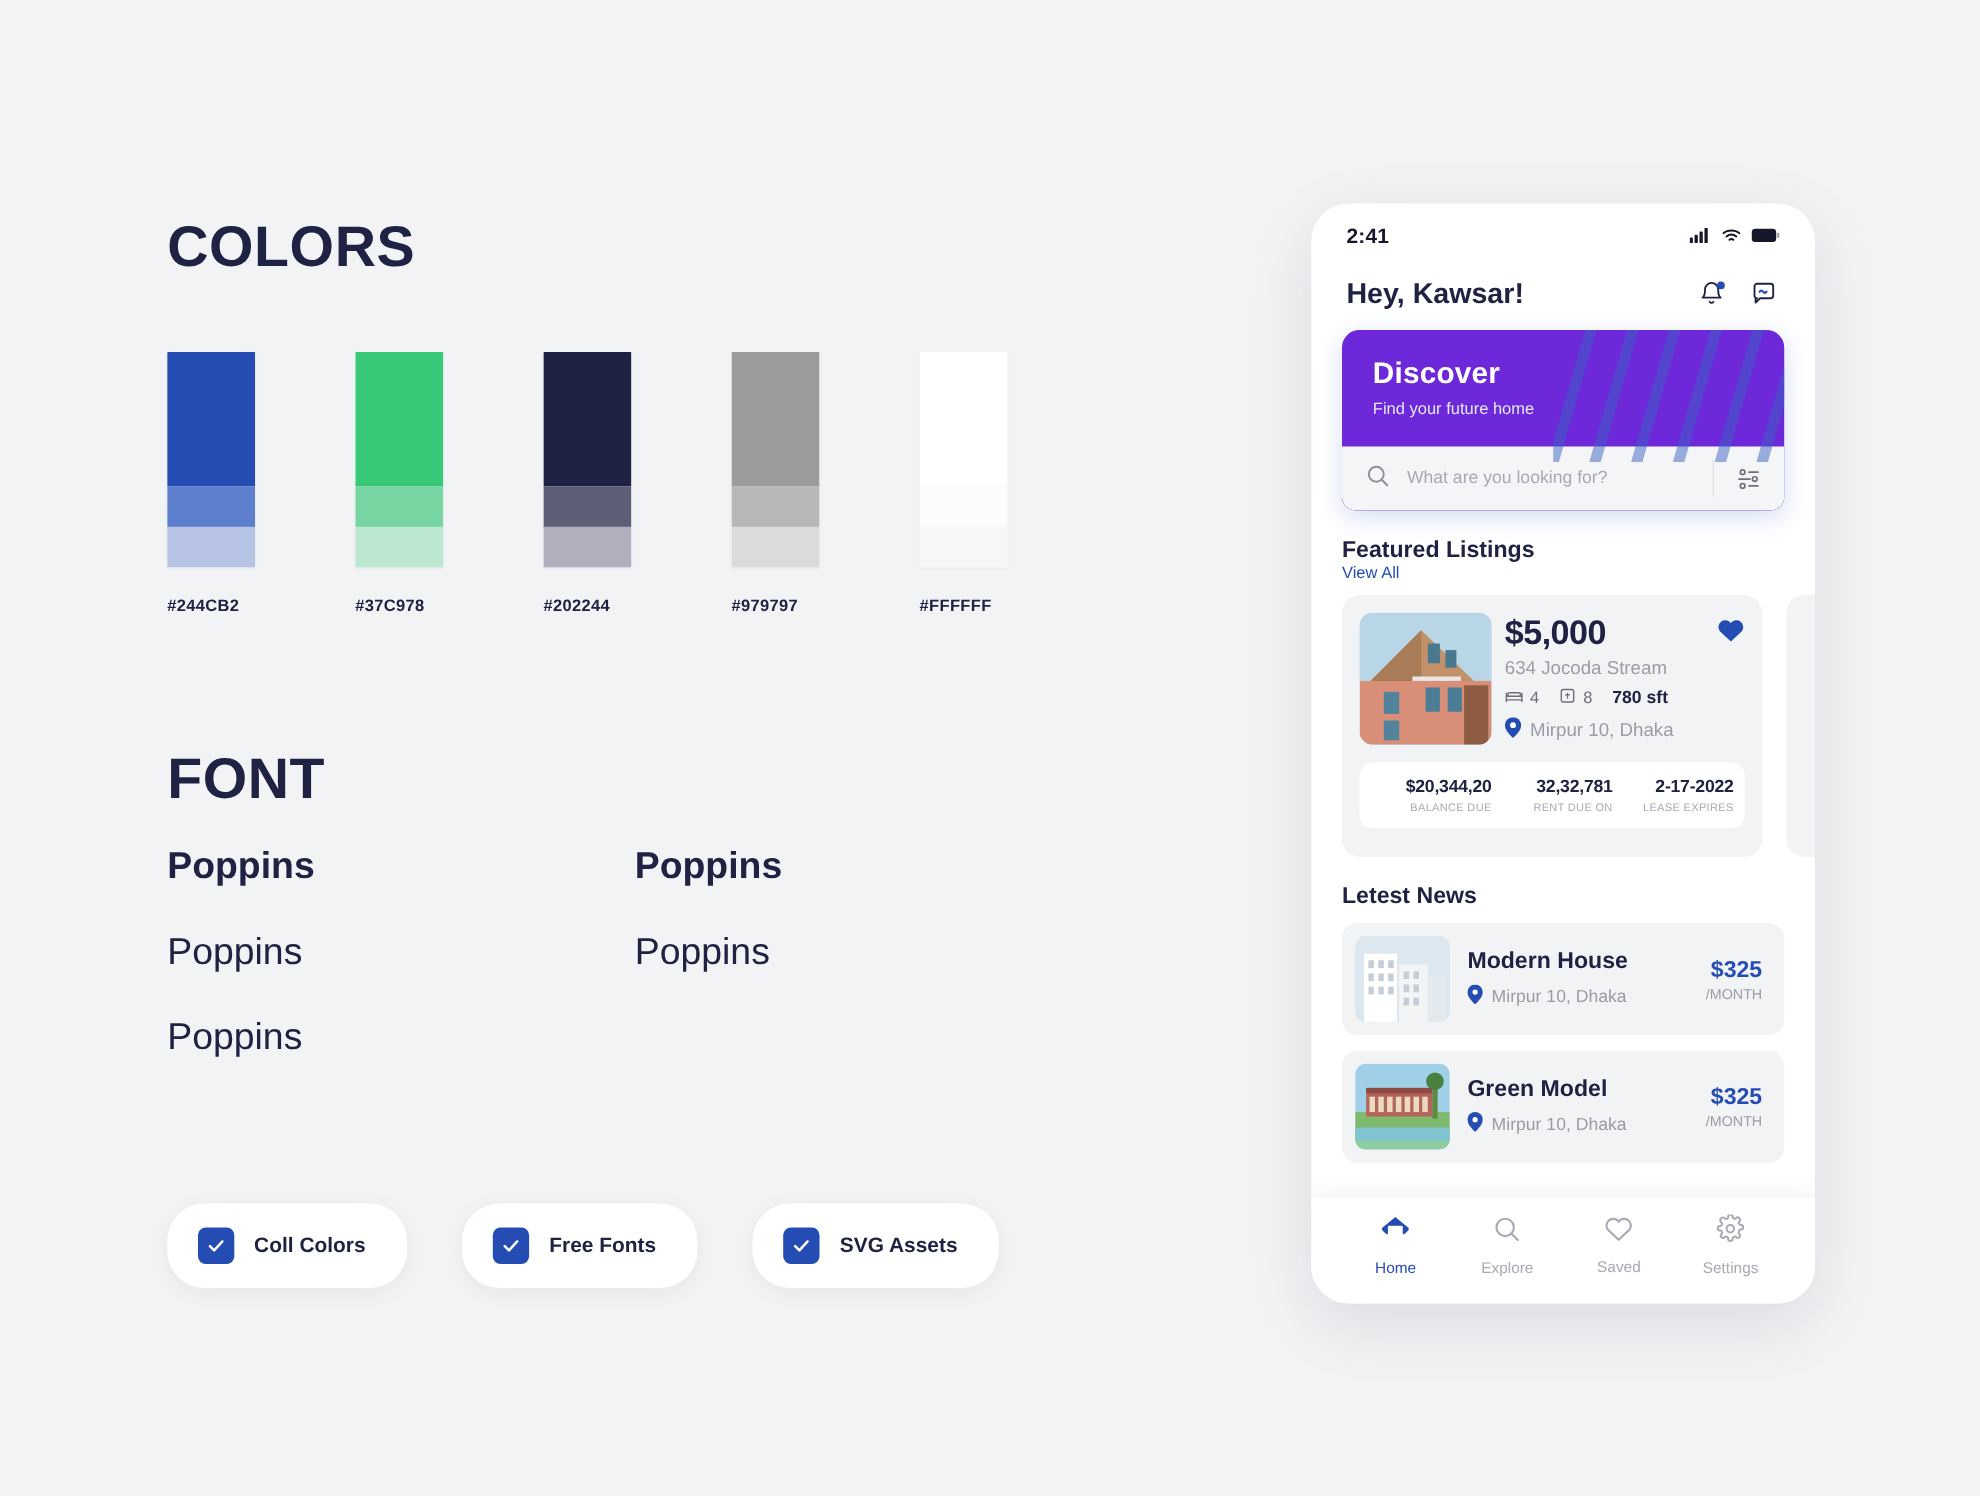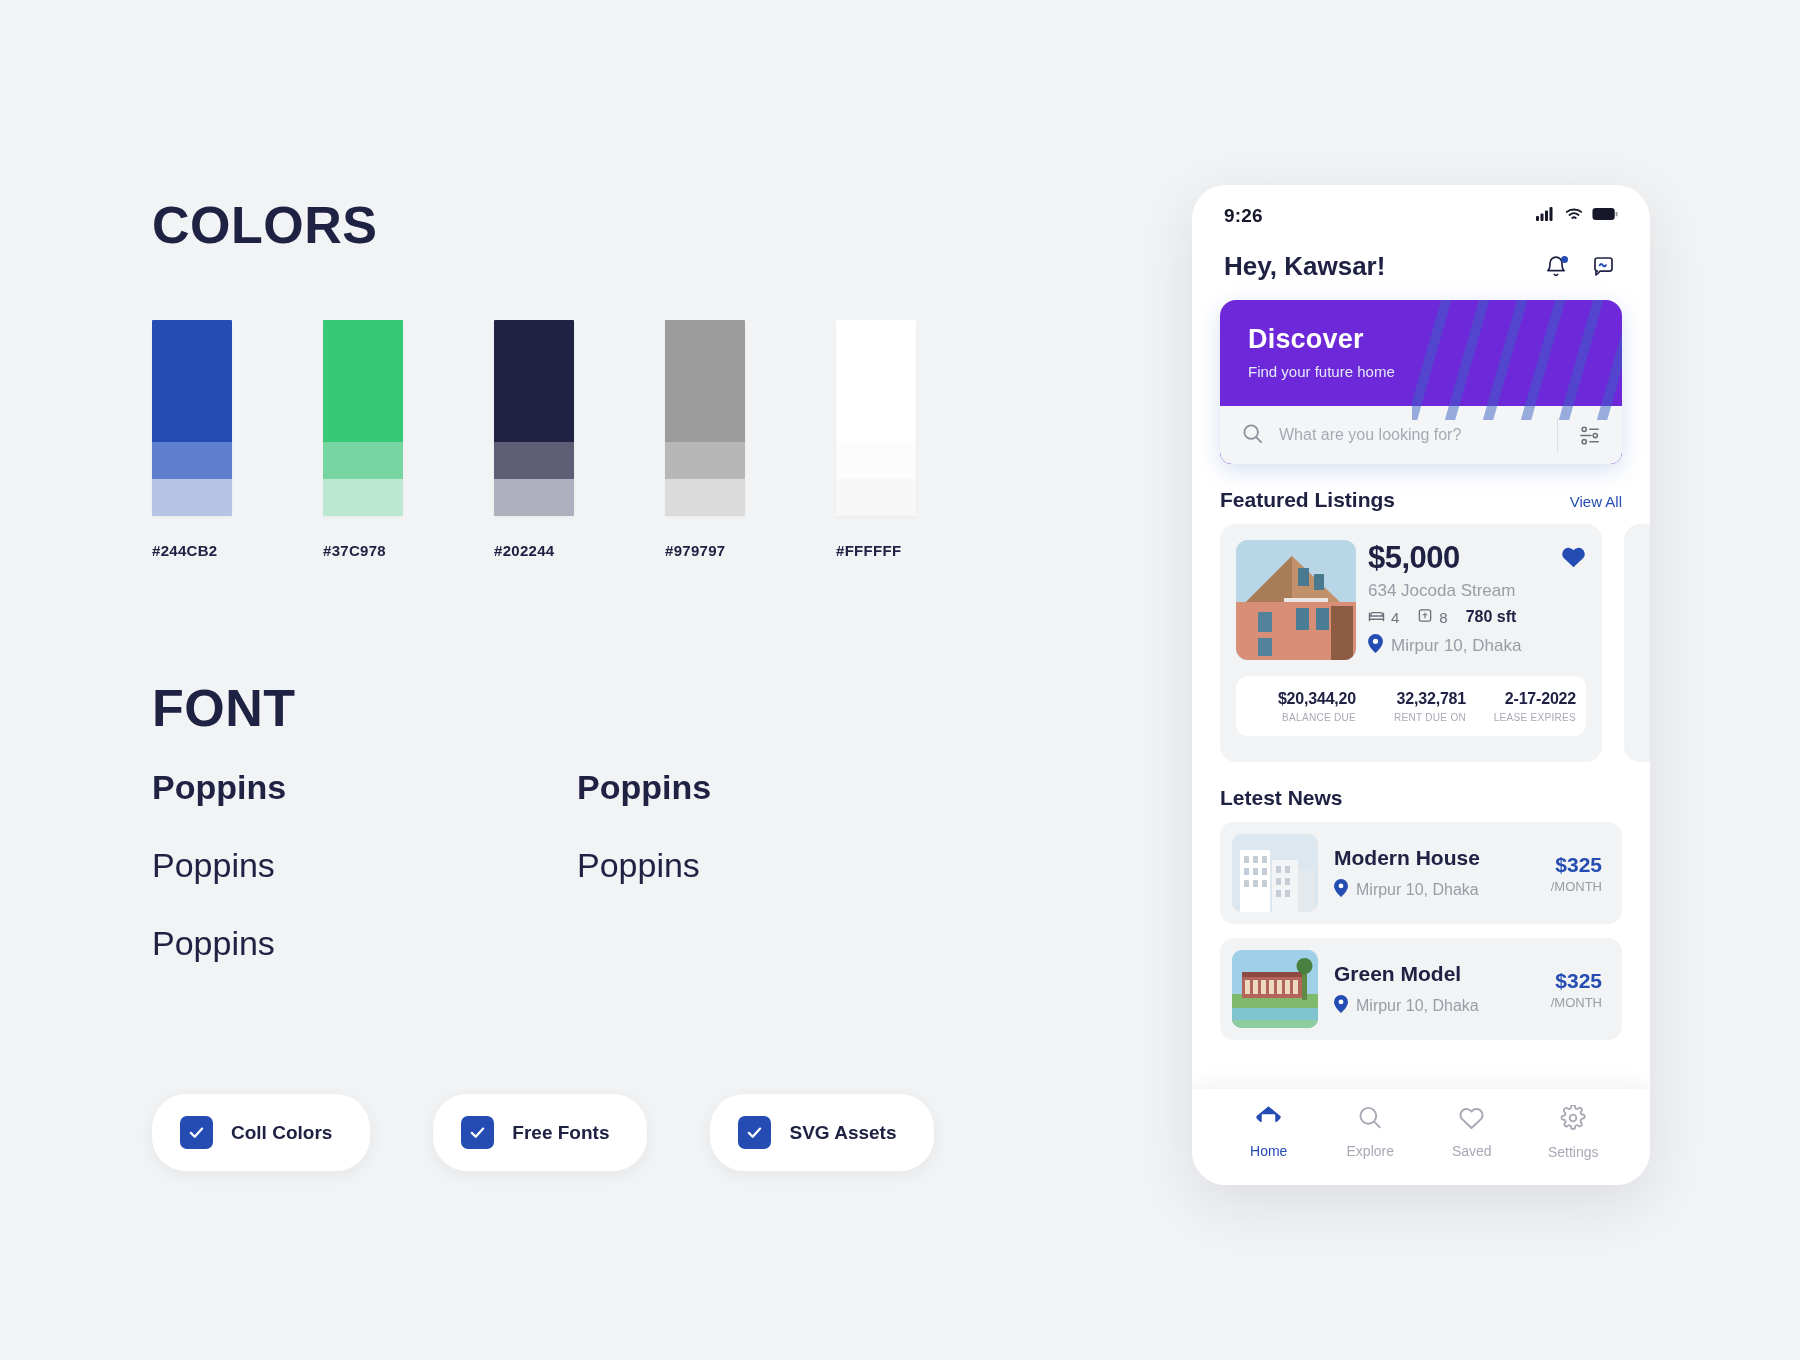--- a/index.html
+++ b/index.html
@@ -53,21 +53,21 @@
   }
   .font-col { position: absolute; }
   .font-col.left  { left: 0px; }
   .font-col.right { left: 425px; }
   .font-sample { color: #202244; line-height: 1; margin-bottom: 44px; white-space: nowrap; }
   .fs-1 { font-size: 34px; font-weight: 700; }
   .fs-2 { font-size: 34px; font-weight: 500; }
   .fs-3 { font-size: 34px; font-weight: 300; }
 
   
-  .pill-row { position: absolute; left: 152px; top: 1094px; display: flex; gap: 63px; }
+  .pill-row { position: absolute; left: 152px; top: 1094px; display: flex; gap: 50px; }
   .pill {
     display: flex; align-items: center; gap: 18px;
     background: #FFFFFF;
     border-radius: 34px;
     padding: 22px 38px 22px 28px;
     box-shadow: 0 4px 18px rgba(32,34,68,0.06);
   }
   .cbx {
     width: 33px; height: 33px;
     background: #244CB2;
@@ -133,20 +133,21 @@
   }
   .search-input-area { display:flex; align-items:center; gap:16px; flex: 1; height: 100%; }
   .search-ph { font-size: 16px; color: #A7A9B4; }
   .filter-div { width: 1px; height: 34px; background: #DDDFE4; margin: 0 4px; }
   .filter-btn { width: 54px; display: flex; align-items: center; justify-content: center; }
 
   
   .sec-head {
     display: flex; align-items: baseline; justify-content: space-between;
     padding: 24px 28px 12px 28px;
+    flex-direction: column;
   }
   .sec-title { font-size: 21px; font-weight: 700; color: #202244; }
   .sec-link { font-size: 15px; font-weight: 500; color: #244CB2; }
 
   
   .carousel { position: relative; padding-left: 28px; display: flex; gap: 22px; }
   .feat-card {
     width: 382px; flex: none;
     background: #F2F3F4;
     border-radius: 16px;
@@ -315,21 +316,21 @@
         </span>
         <span class="pill-label">SVG Assets</span>
       </div>
 
     </div>
   </section>
 
   <section class="phone">
 
     <div class="statusbar">
-      <span class="st-time">9:26</span>
+      <span class="st-time">2:41</span>
       <span class="st-icons">
         <span>
           <svg width="20" height="14" viewBox="0 0 20 14">
             <rect x="0" y="9" width="3" height="5" rx="1" fill="#16172B"></rect>
             <rect x="4.5" y="6.5" width="3" height="7.5" rx="1" fill="#16172B"></rect>
             <rect x="9" y="3.5" width="3" height="10.5" rx="1" fill="#16172B"></rect>
             <rect x="13.5" y="0" width="3" height="14" rx="1" fill="#16172B"></rect>
           </svg>
         </span>
         <span>

